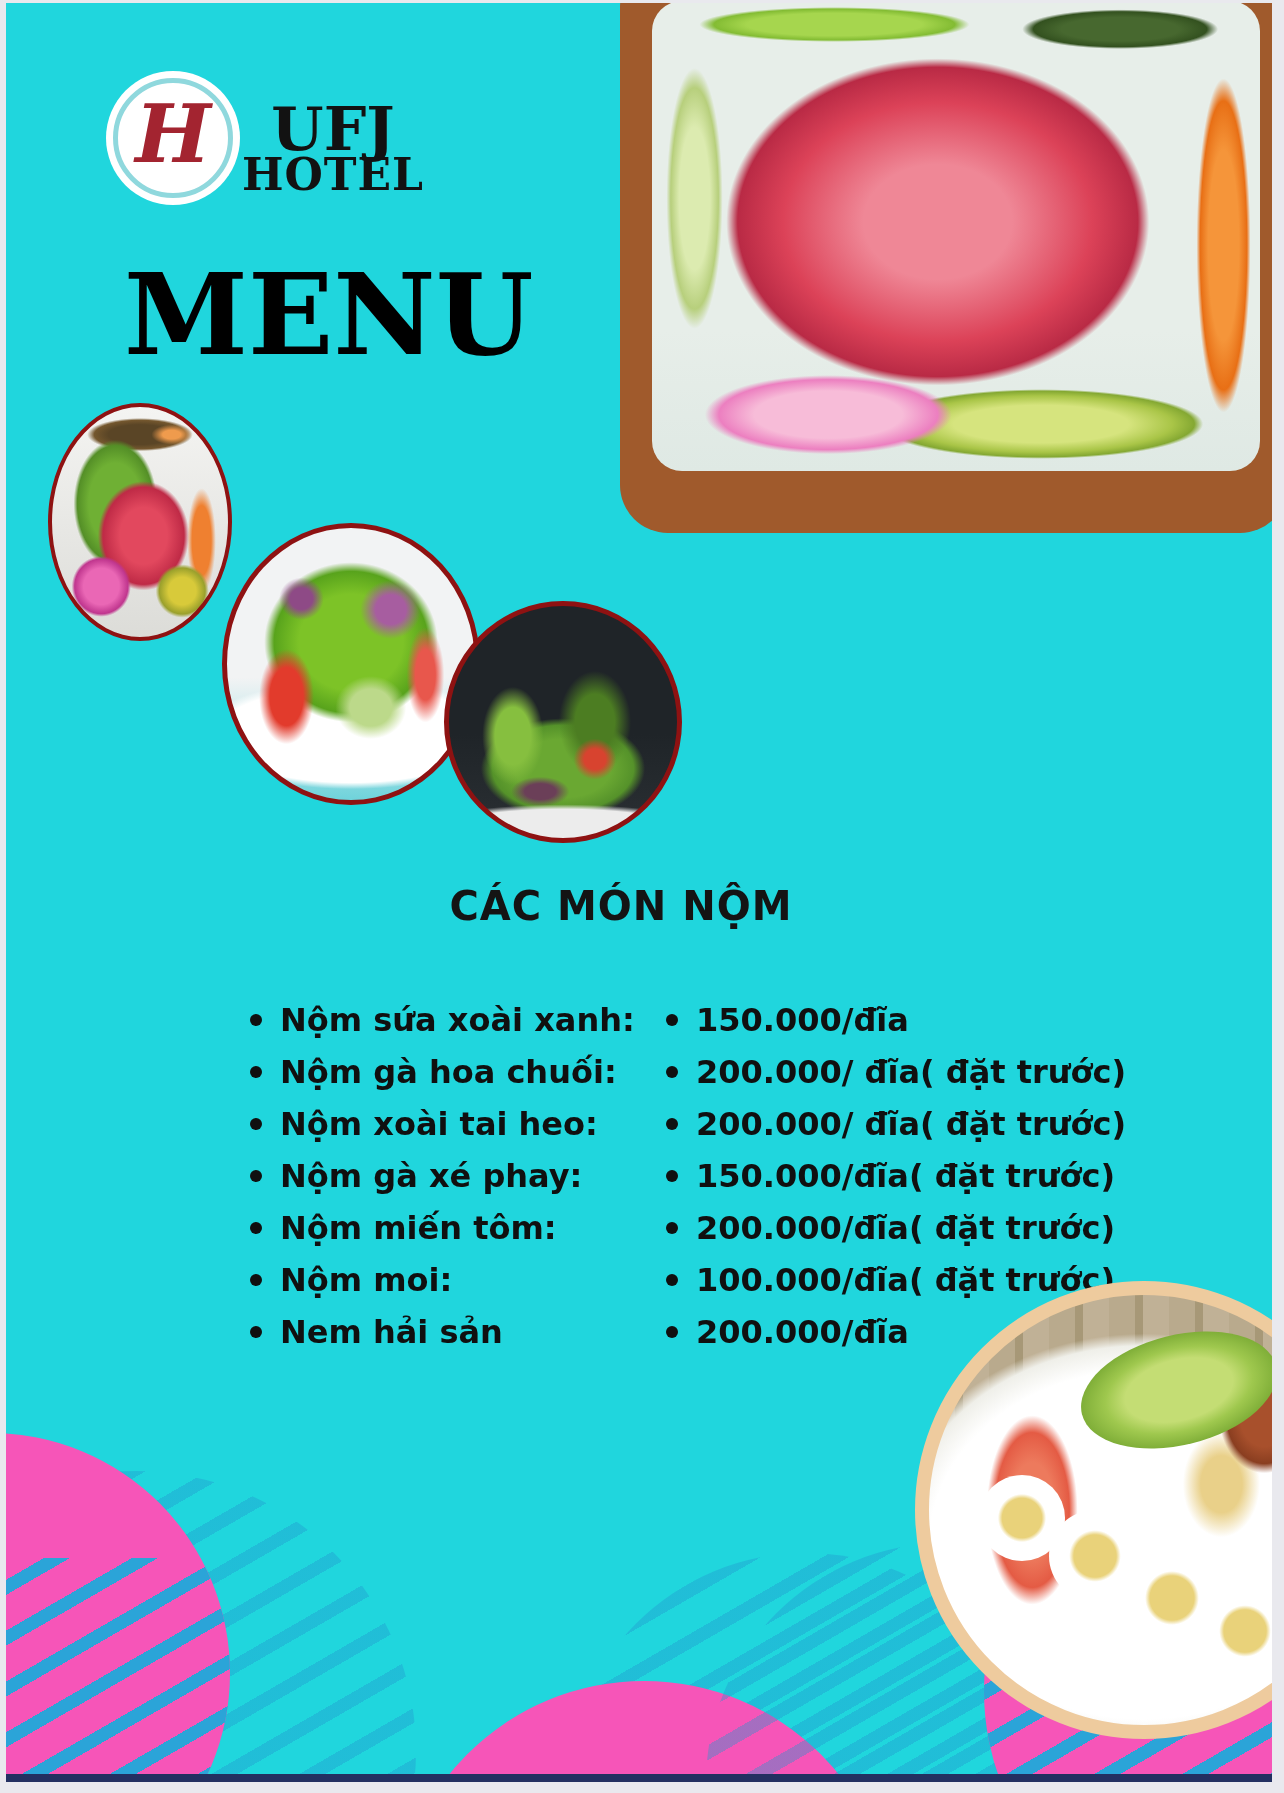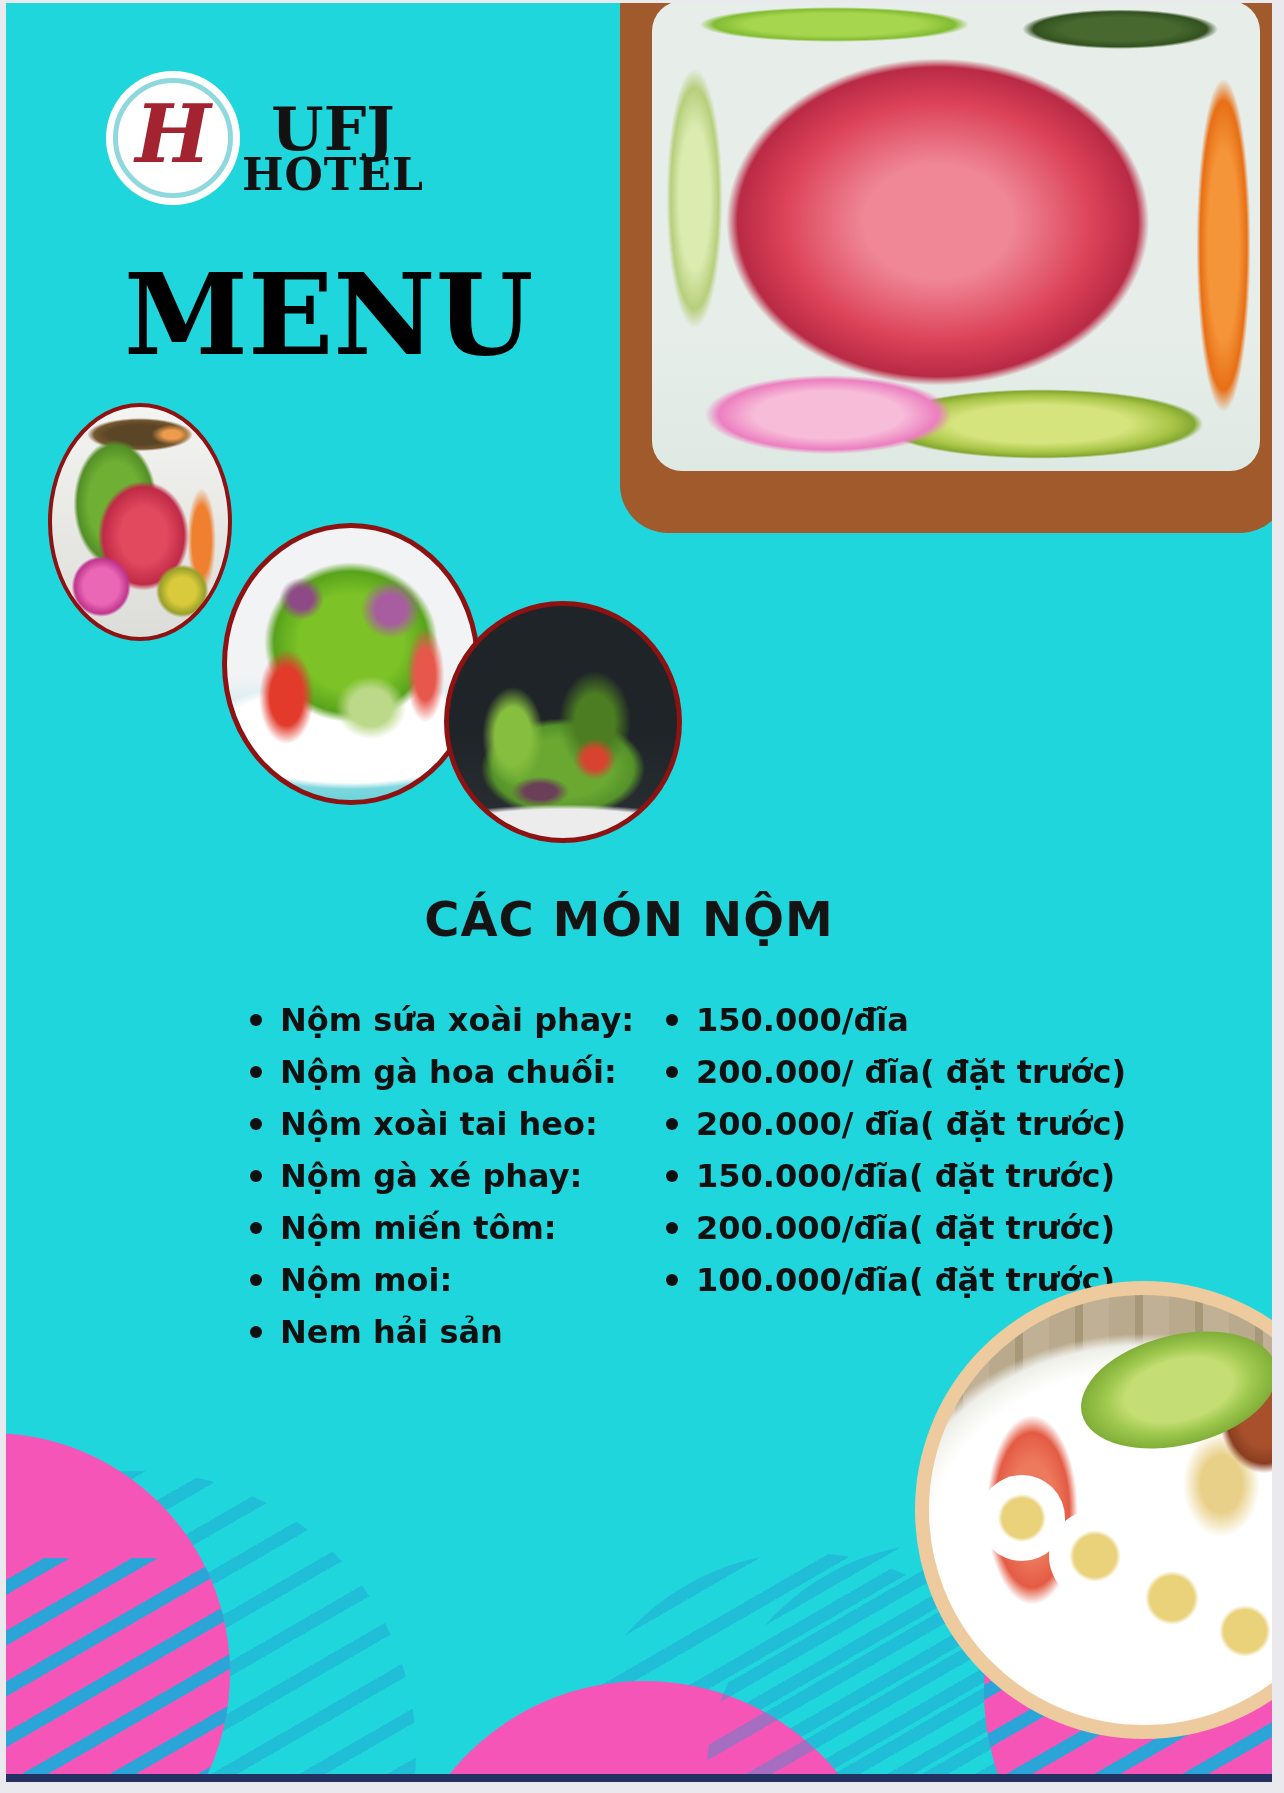--- a/index.html
+++ b/index.html
@@ -130,22 +130,22 @@
   .egg2{left:120px;top:215px;width:92px;height:92px;}
   .egg3{left:195px;top:255px;width:96px;height:96px;}
   .egg4{left:270px;top:290px;width:92px;height:92px;}
   .avocado-fan{
     position:absolute;left:150px;top:40px;width:200px;height:110px;border-radius:50%;
     transform:rotate(-14deg);
     background:radial-gradient(closest-side,#c4dd74 0 55%,#9fc84e 75%,#7fae38 100%);
   }
   
   .section-heading{
-    position:absolute;left:60px;top:880px;width:1110px;margin:8px;text-align:center;
-    font-size:48px;font-weight:bold;color:#141414;letter-spacing:1px;
+    position:absolute;left:60px;top:880px;width:1110px;margin:0;text-align:center;
+    font-size:40px;font-weight:bold;color:#141414;letter-spacing:1px;
   }
   .menu-list{
     position:absolute;left:0;top:991px;width:1266px;
   }
   ul.col{list-style:none;margin:0;padding:0;position:absolute;top:0;}
   ul.col li{height:52px;display:flex;align-items:center;gap:18px;}
   .col-names{left:244px;width:400px;}
   .col-prices{left:660px;width:560px;}
   .bullet{width:12px;height:12px;border-radius:50%;background:#101010;flex:0 0 auto;}
   .dish, .price{
@@ -186,21 +186,21 @@
   <div class="circle-photo circle-photo-2"></div>
   <div class="circle-photo circle-photo-3"></div>
 
   <h2 class="section-heading">CÁC MÓN NỘM</h2>
 
   <div class="menu-list">
     <ul class="col col-names">
 
         <li>
           <span class="bullet"></span>
-          <span class="dish">Nộm sứa xoài phay:</span>
+          <span class="dish">Nộm sứa xoài xanh:</span>
         </li>
 
         <li>
           <span class="bullet"></span>
           <span class="dish">Nộm gà hoa chuối:</span>
         </li>
 
         <li>
           <span class="bullet"></span>
           <span class="dish">Nộm xoài tai heo:</span>
@@ -251,20 +251,24 @@
         <li>
           <span class="bullet"></span>
           <span class="price">200.000/đĩa( đặt trước)</span>
         </li>
 
         <li>
           <span class="bullet"></span>
           <span class="price">100.000/đĩa( đặt trước)</span>
         </li>
 
+        <li>
+          <span class="bullet"></span>
+          <span class="price">200.000/đĩa</span>
+        </li>
       </ul>
   </div>
 
   <div class="circle-photo-4 circle-photo">
     <div class="avocado-fan"></div>
     <div class="egg egg1"></div>
     <div class="egg egg2"></div>
     <div class="egg egg3"></div>
     <div class="egg egg4"></div>
   </div>

